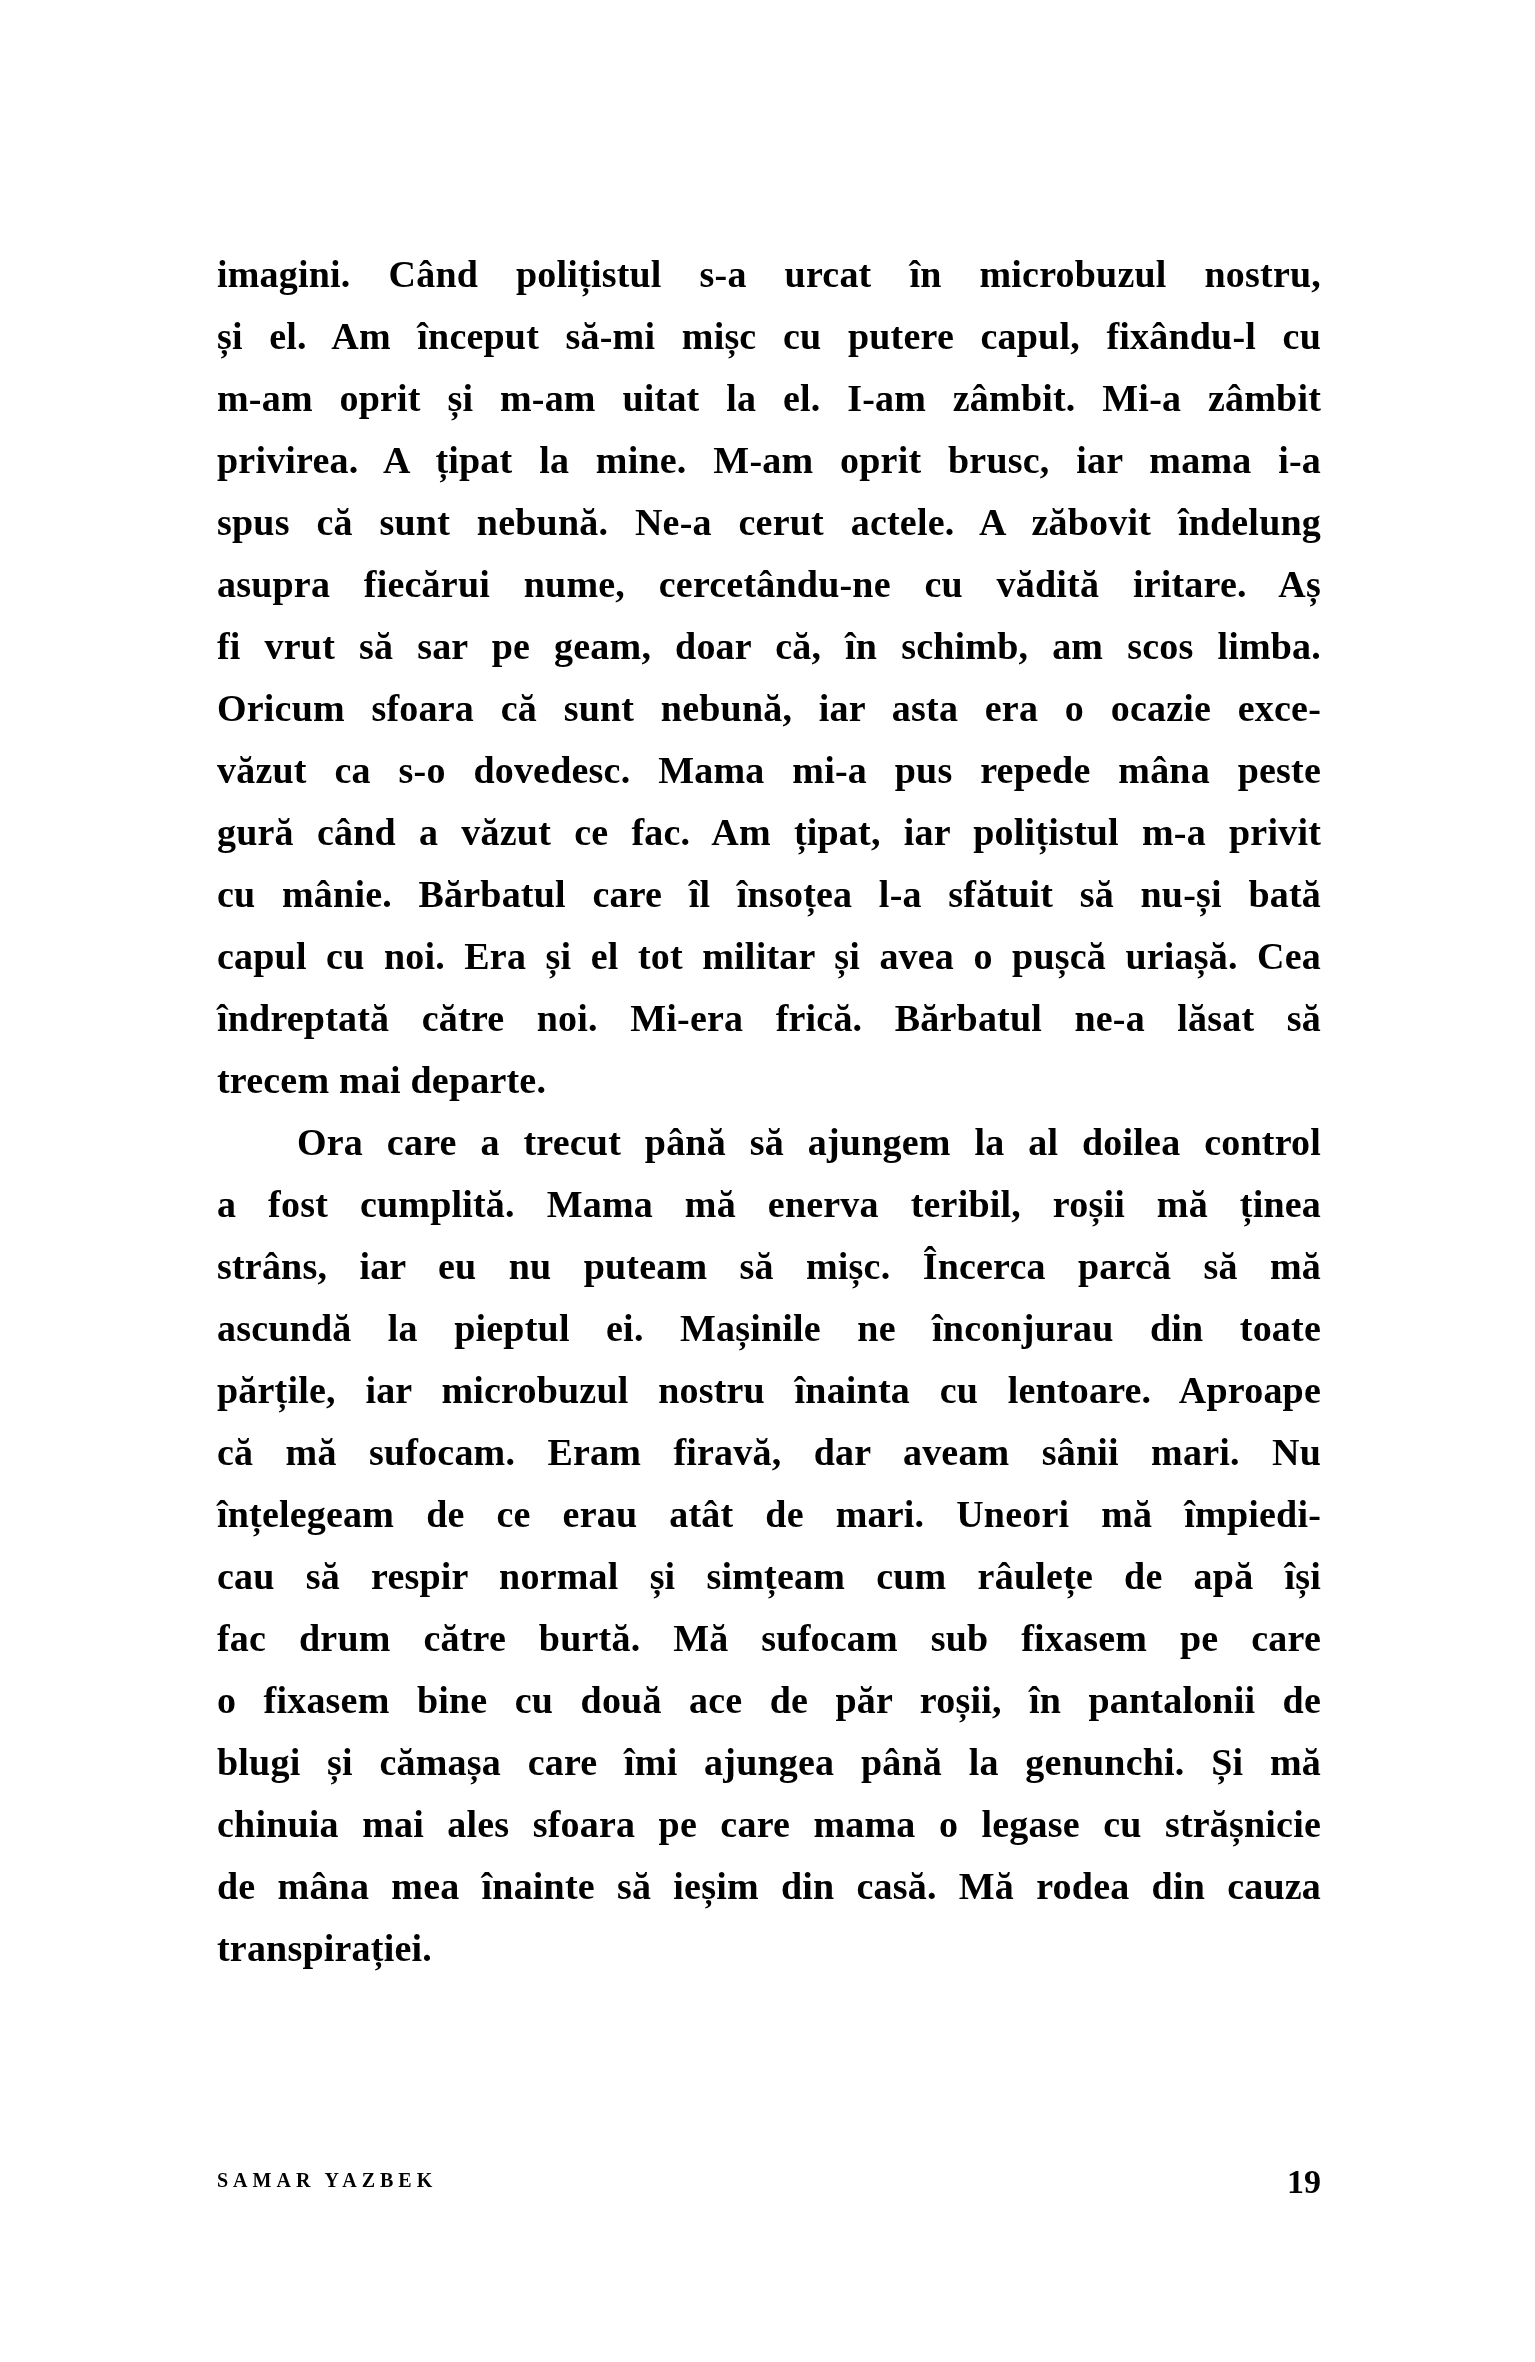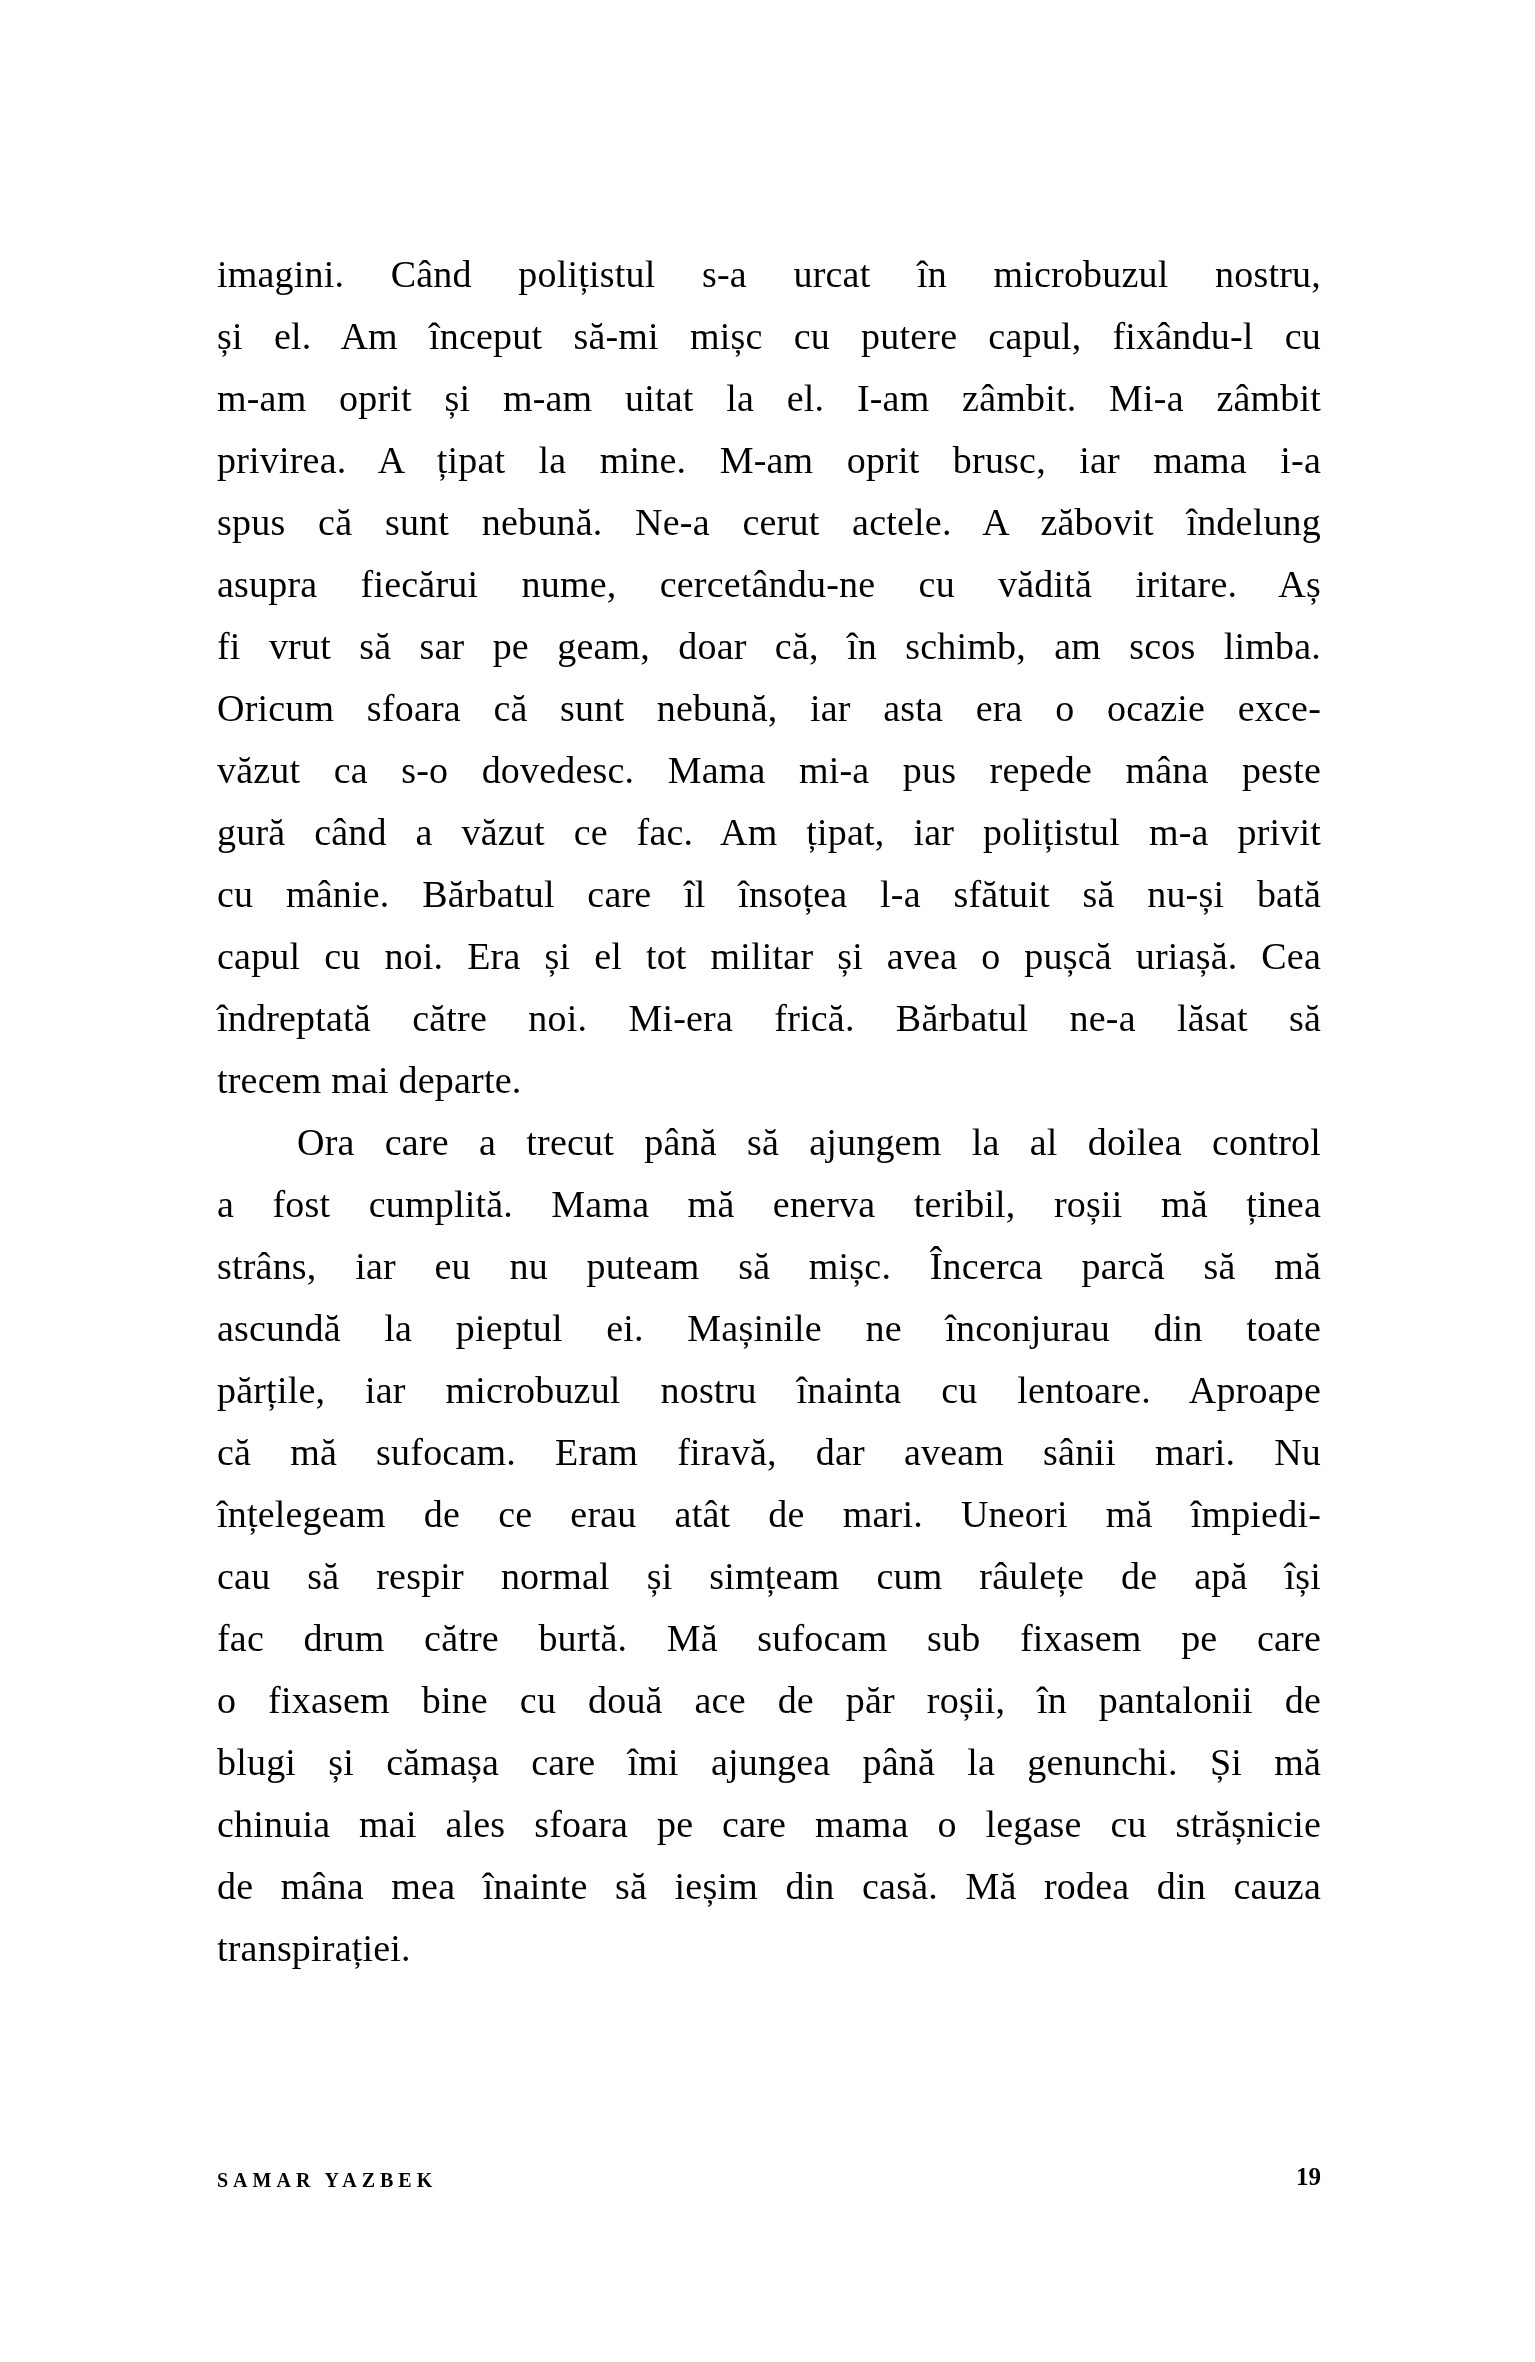--- a/index.html
+++ b/index.html
@@ -18,20 +18,21 @@
   }
   .text-block {
     position: absolute;
     left: 217px;
     top: 243px;
     width: 1104px;
   }
   .para {
     margin: 0;
     padding: 0;
+    font-weight: bold;
   }
   .line {
     display: block;
     font-size: 38px;
     line-height: 62px;
     text-align: justify;
     text-align-last: justify;
     white-space: normal;
     letter-spacing: 0.2px;
   }
@@ -54,21 +55,21 @@
     left: 0;
     top: 6px;
     font-size: 20px;
     letter-spacing: 5px;
     font-weight: 700;
   }
   .footer .pagenum {
     position: absolute;
     right: 0;
     top: 0;
-    font-size: 25px;
+    font-size: 34px;
     font-weight: 700;
   }
 </style>
 </head>
 <body>
 
 <div class="page">
 
   <main class="text-block">
 

